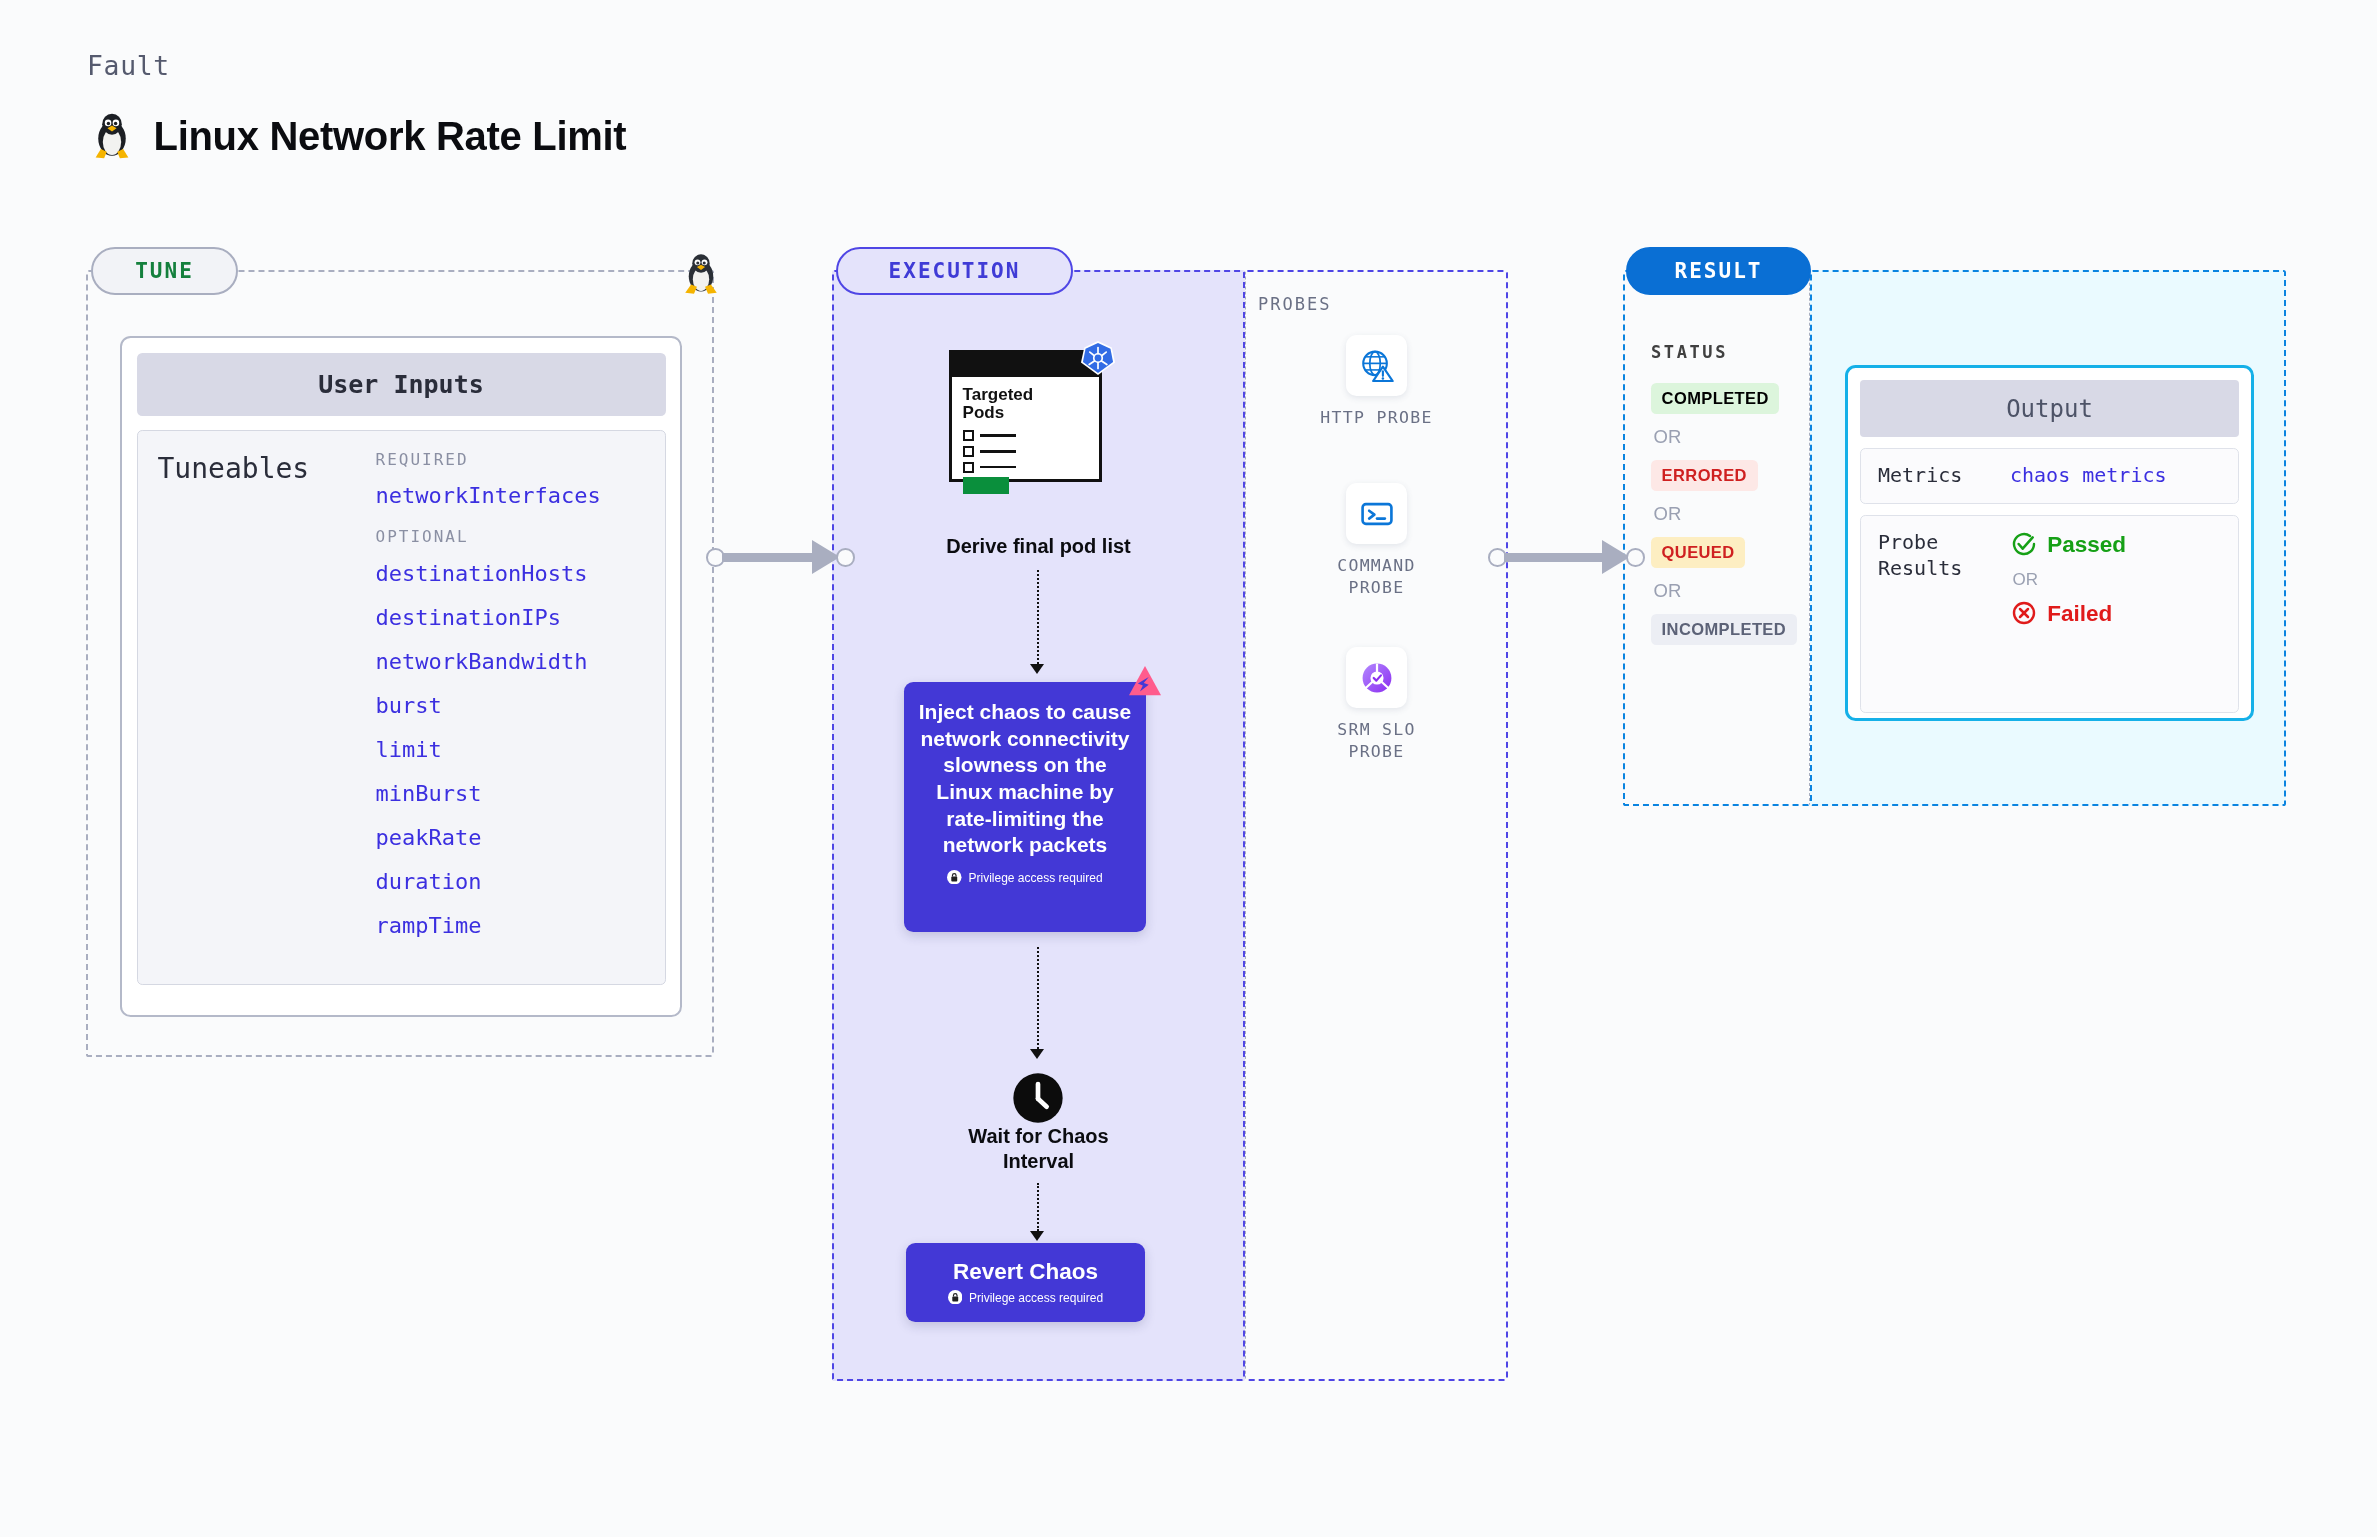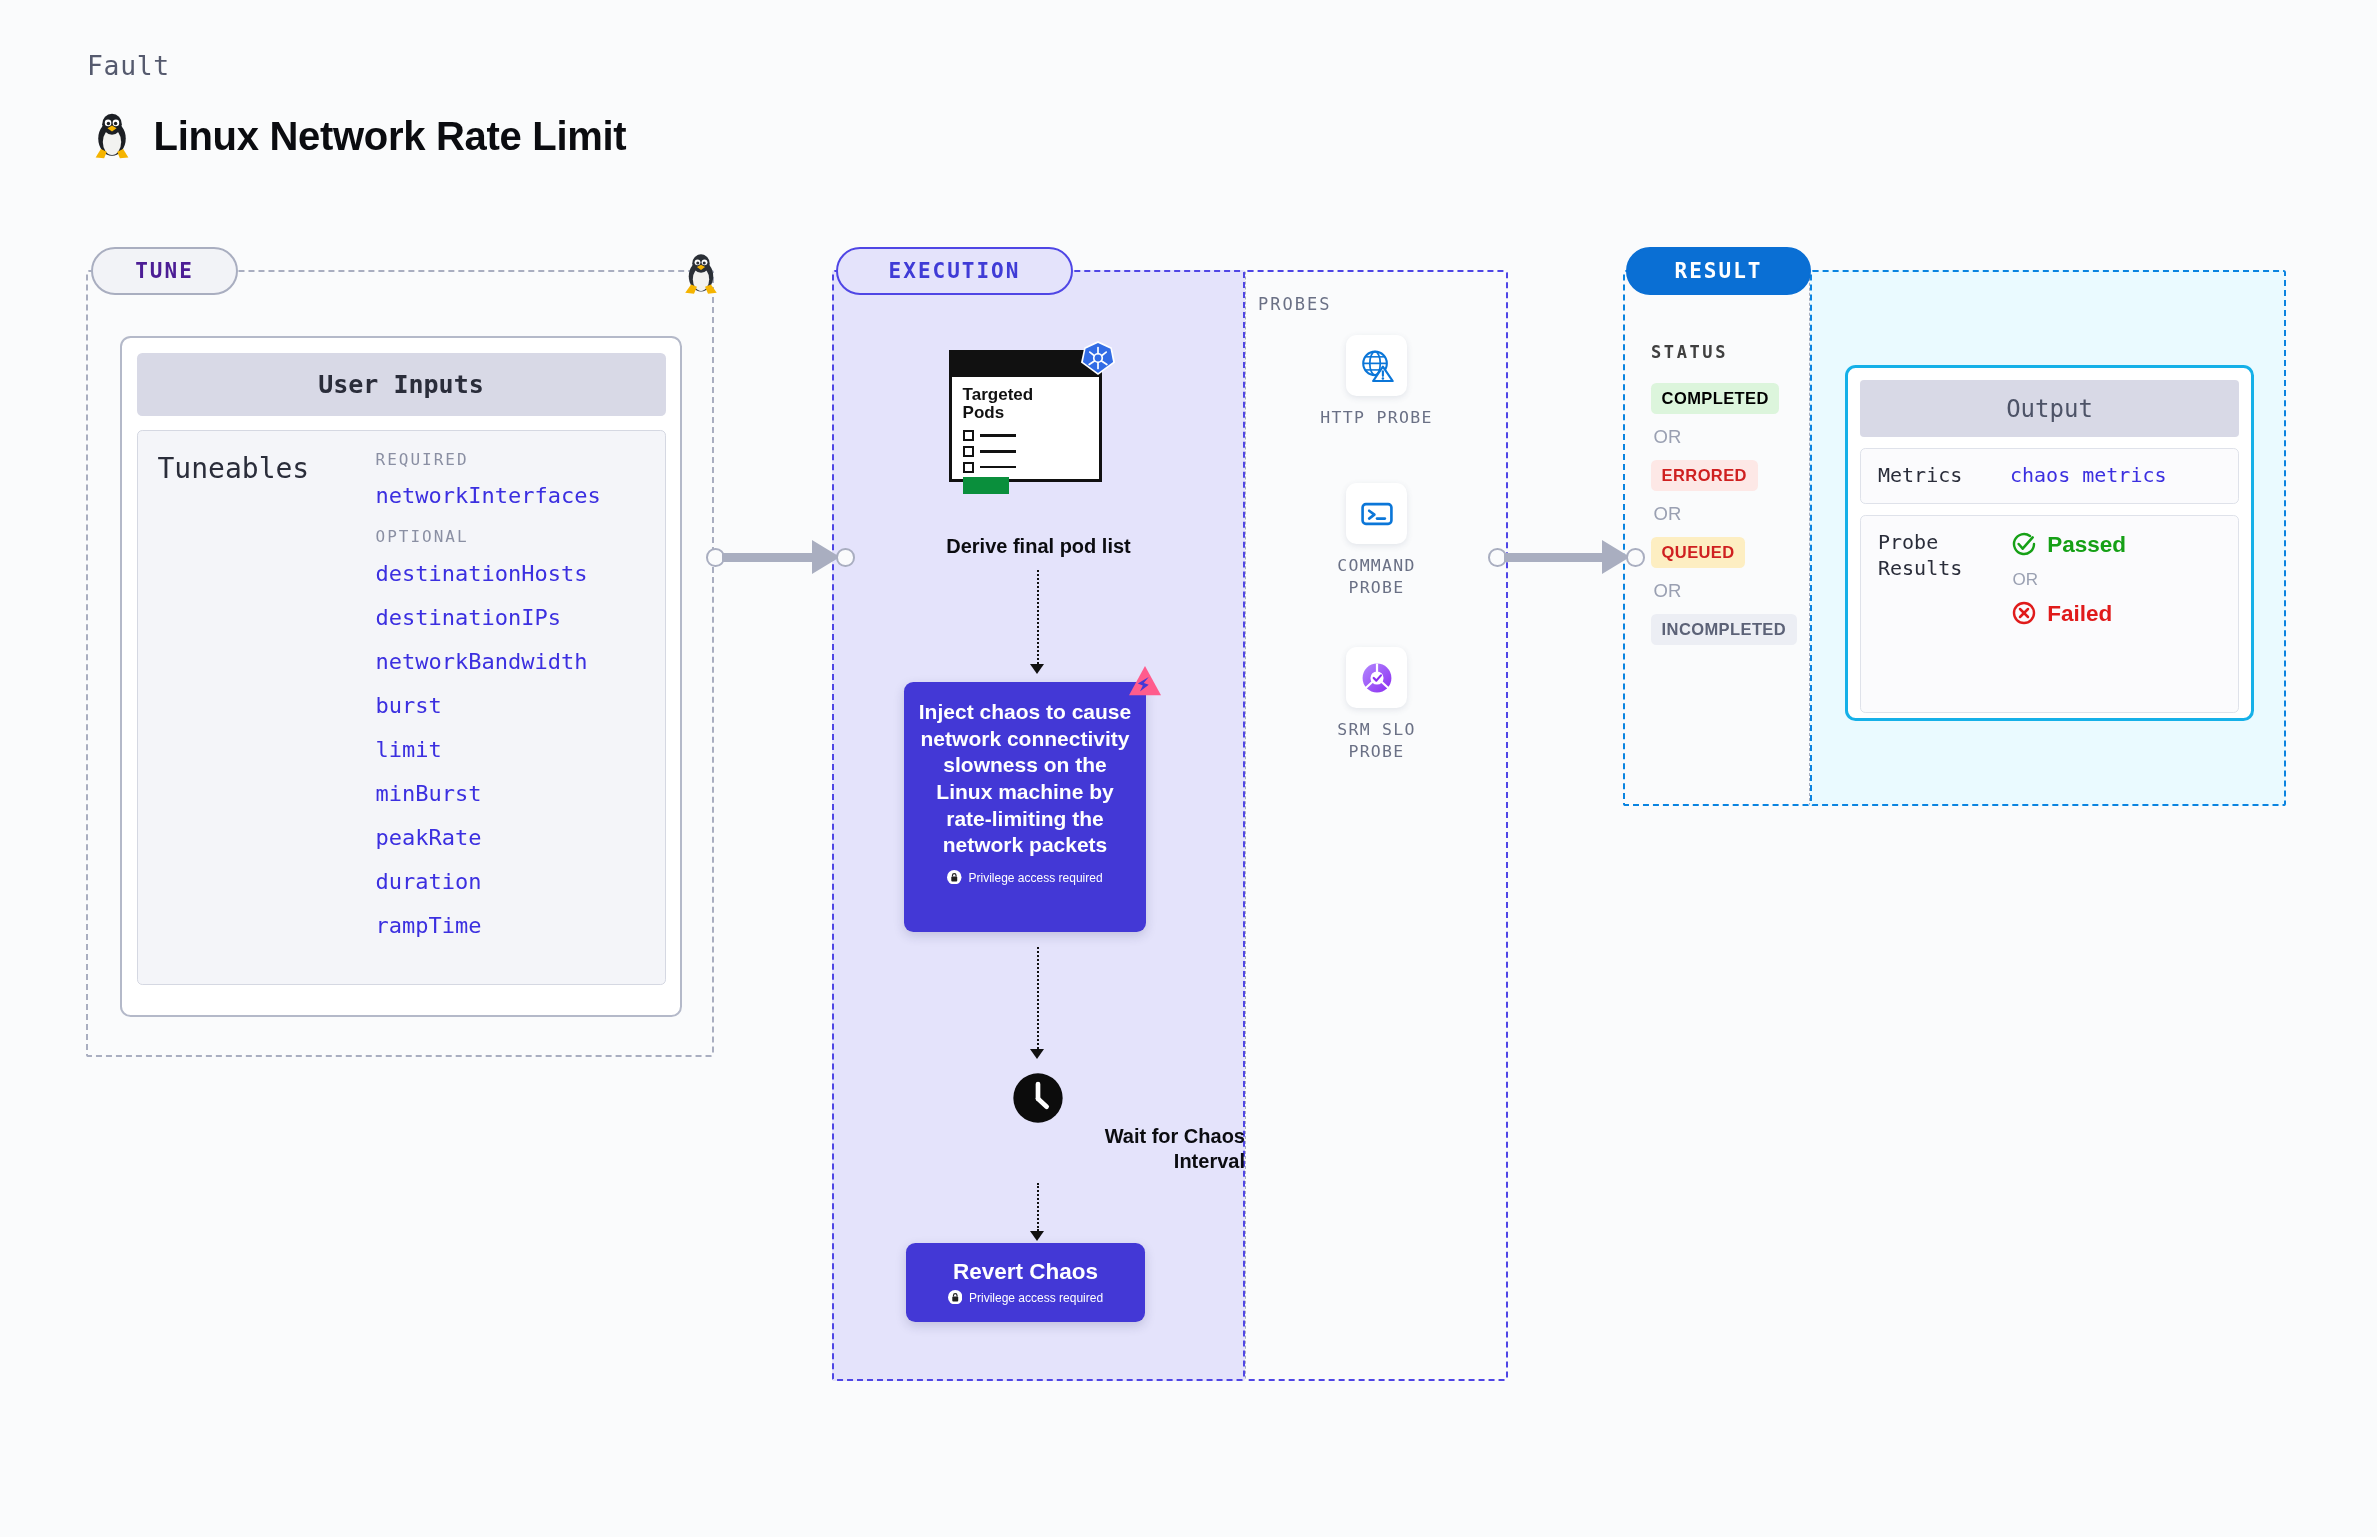--- a/index.html
+++ b/index.html
@@ -72,21 +72,21 @@
     position: absolute;
     display: flex; align-items: center; justify-content: center;
     font-family: "DejaVu Sans Mono", monospace;
     font-weight: 700; letter-spacing: 2px;
     border-radius: 660px;
     z-index: 12;
   }
   #badge-tune {
     left: 91px; top: 247px; width: 147px; height: 48px;
     background: #f2f3f7; border: 2px solid #a9aec0;
-    color: #4c1d95; font-size: 21px;
+    color: #15803d; font-size: 21px;
   }
   #badge-exec {
     left: 836px; top: 247px; width: 237px; height: 48px;
     background: #e4e3fb; border: 2px solid #4f46e5;
     color: #3f3bd6; font-size: 21px;
   }
   #badge-result {
     left: 1626px; top: 247px; width: 185px; height: 48px;
     background: #0a6fd4; border: 2px solid #0a6fd4;
     color: #ffffff; font-size: 21px;
@@ -155,21 +155,21 @@
   .clip-line { width: 36px; height: 2.6px; background: #111; }
   .clip-green { width: 46px; height: 17px; background: #0a8f3c; margin-top: 4px; }
   #k8s-badge { position: absolute; right: -14.5px; top: -10.6px; }
 
   .exec-caption {
     position: absolute; width: 413px; text-align: center;
     font-size: 20px; font-weight: 700; color: #0b0c10;
     line-height: 1.25; z-index: 8;
   }
   #cap-derive { left: 832px; top: 534px; }
-  #cap-wait { left: 832px; top: 1124px; text-align: right; }
+  #cap-wait { left: 832px; top: 1124px; }
 
   .arrow-v {
     position: absolute; z-index: 7;
     border-left: 2.6px dotted #111;
   }
   .arrow-head-down {
     position: absolute; z-index: 7;
     width: 0; height: 0;
     border-left: 7.3px solid transparent;
     border-right: 7.3px solid transparent;

